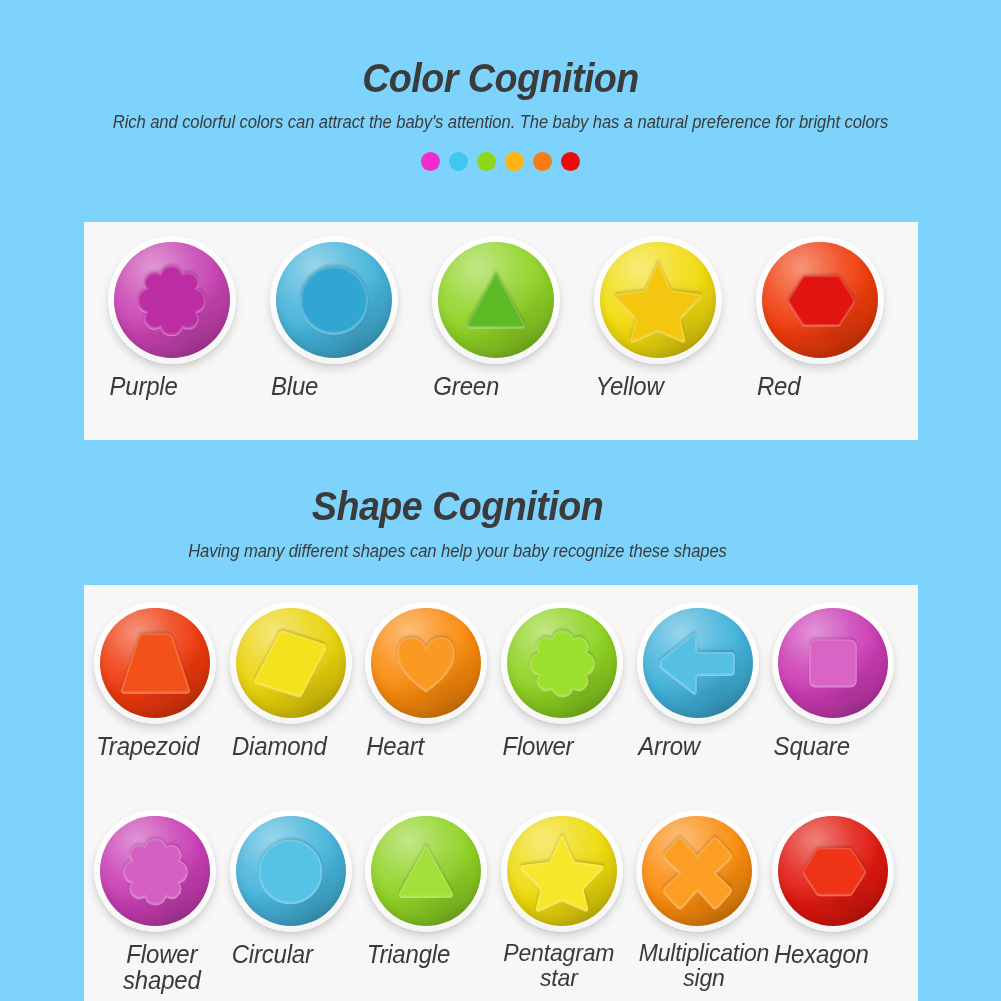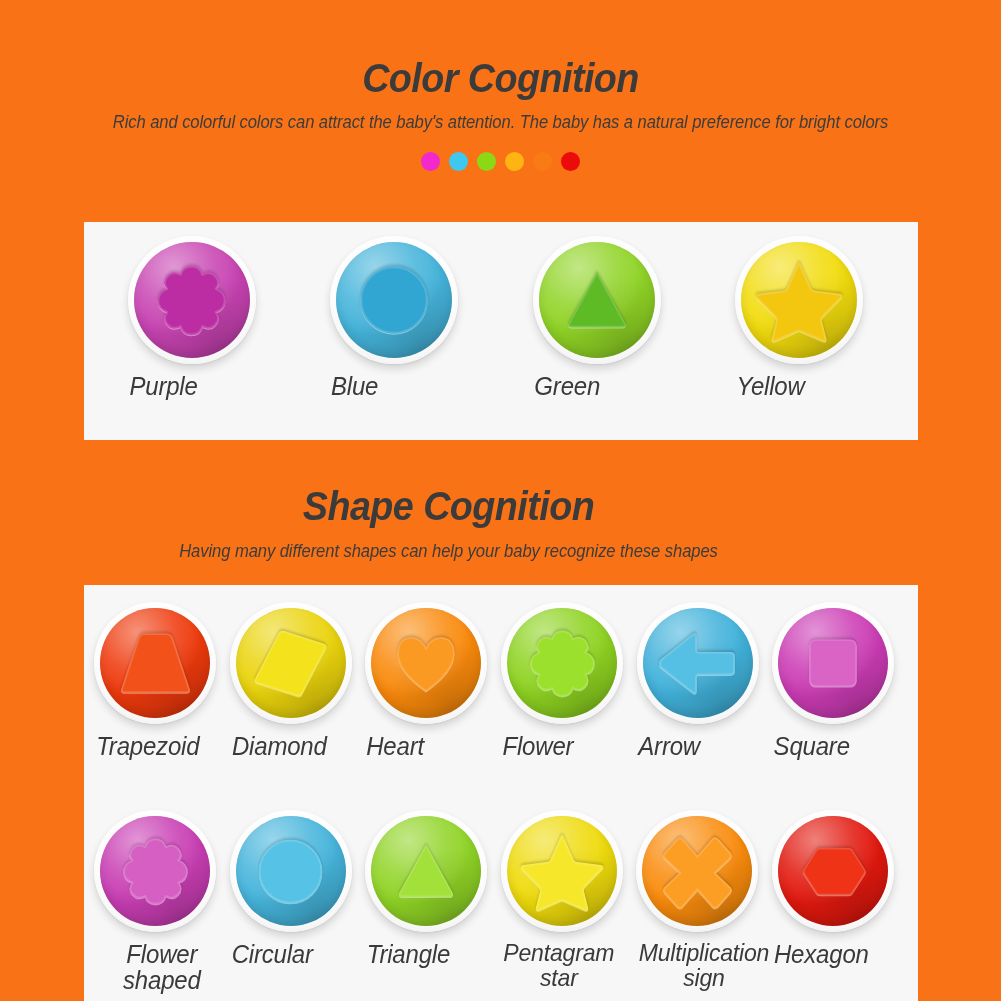--- a/index.html
+++ b/index.html
@@ -10,21 +10,21 @@
     height: 1001px;
     background: #ffffff;
     font-family: "Liberation Sans", "DejaVu Sans", sans-serif;
     overflow: hidden;
   }
 
   .page {
     position: relative;
     width: 1001px;
     height: 1001px;
-    background: #f97316;
+    background: #7dd3fc;
   }
 
   
   .section-head { text-align: center; }
 
   .title {
     font-size: 41px;
     font-weight: 700;
     font-style: italic;
     color: #3b3b3b;
@@ -209,24 +209,36 @@
             <div class="rim" style="width: 128px; height: 128px;">
               <div class="plate" style="width: 116px; height: 116px; background: radial-gradient(circle at 38% 28%, rgb(242, 220, 13) 0%, rgb(242, 220, 13) 46%, rgb(203, 185, 11) 100%);">
                 <svg viewBox="0 0 100 100" width="88" height="88" class="cut">
                   <path d="M50 8 L63 37 Q64.5 40 68 40.5 L96 44 Q99.5 44.5 97 47.5 L77 68 Q74.5 70.5 75 74 L80 94 Q80.5 97.5 77 96 L52 85 Q50 84 48 85 L23 96 Q19.5 97.5 20 94 L25 74 Q25.5 70.5 23 68 L3 47.5 Q0.5 44.5 4 44 L32 40.5 Q35.5 40 37 37 Z" fill="#F3C610" stroke="#f5cf36" stroke-width="2.2" stroke-linejoin="round"></path>
                 </svg>
               </div>
             </div>
           </div>
           <div class="label">Yellow</div>
         </div>
+        <div class="cell">
+          <div class="disc-wrap">
+            <div class="rim" style="width: 128px; height: 128px;">
+              <div class="plate" style="width: 116px; height: 116px; background: radial-gradient(circle at 38% 28%, rgb(240, 60, 12) 0%, rgb(240, 60, 12) 46%, rgb(202, 50, 10) 100%);">
+                <svg viewBox="0 0 100 100" width="72" height="72" class="cut">
+                  <path d="M28 16 L72 16 Q76 16 78 20 L96 48 Q98 51 96 54 L78 82 Q76 86 72 86 L28 86 Q24 86 22 82 L4 54 Q2 51 4 48 L22 20 Q24 16 28 16 Z" transform="translate(2,0) scale(0.96) translate(2,2)" fill="#E21410" stroke="#e73a36" stroke-width="2.2" stroke-linejoin="round"></path>
+                </svg>
+              </div>
+            </div>
+          </div>
+          <div class="label">Red</div>
+        </div>
       </div>
   </div>
 
-  <div class="section-head" style="position:absolute; left:7px; top:483px; width:883px;">
+  <div class="section-head" style="position:absolute; left:16px; top:483px; width:883px;">
     <div class="title">Shape Cognition</div>
     <div class="subtitle" style="margin-top:11px;">Having many different shapes can help your baby recognize these shapes</div>
   </div>
 
   <div class="panel" id="shape-panel">
     <div class="row" id="shape-row-1" style="top:17px; padding:0 10px;">
         <div class="cell">
           <div class="disc-wrap">
             <div class="rim" style="width: 122px; height: 122px;">
               <div class="plate" style="width: 110px; height: 110px; background: radial-gradient(circle at 38% 28%, rgb(239, 58, 13) 0%, rgb(239, 58, 13) 46%, rgb(201, 49, 11) 100%);">

